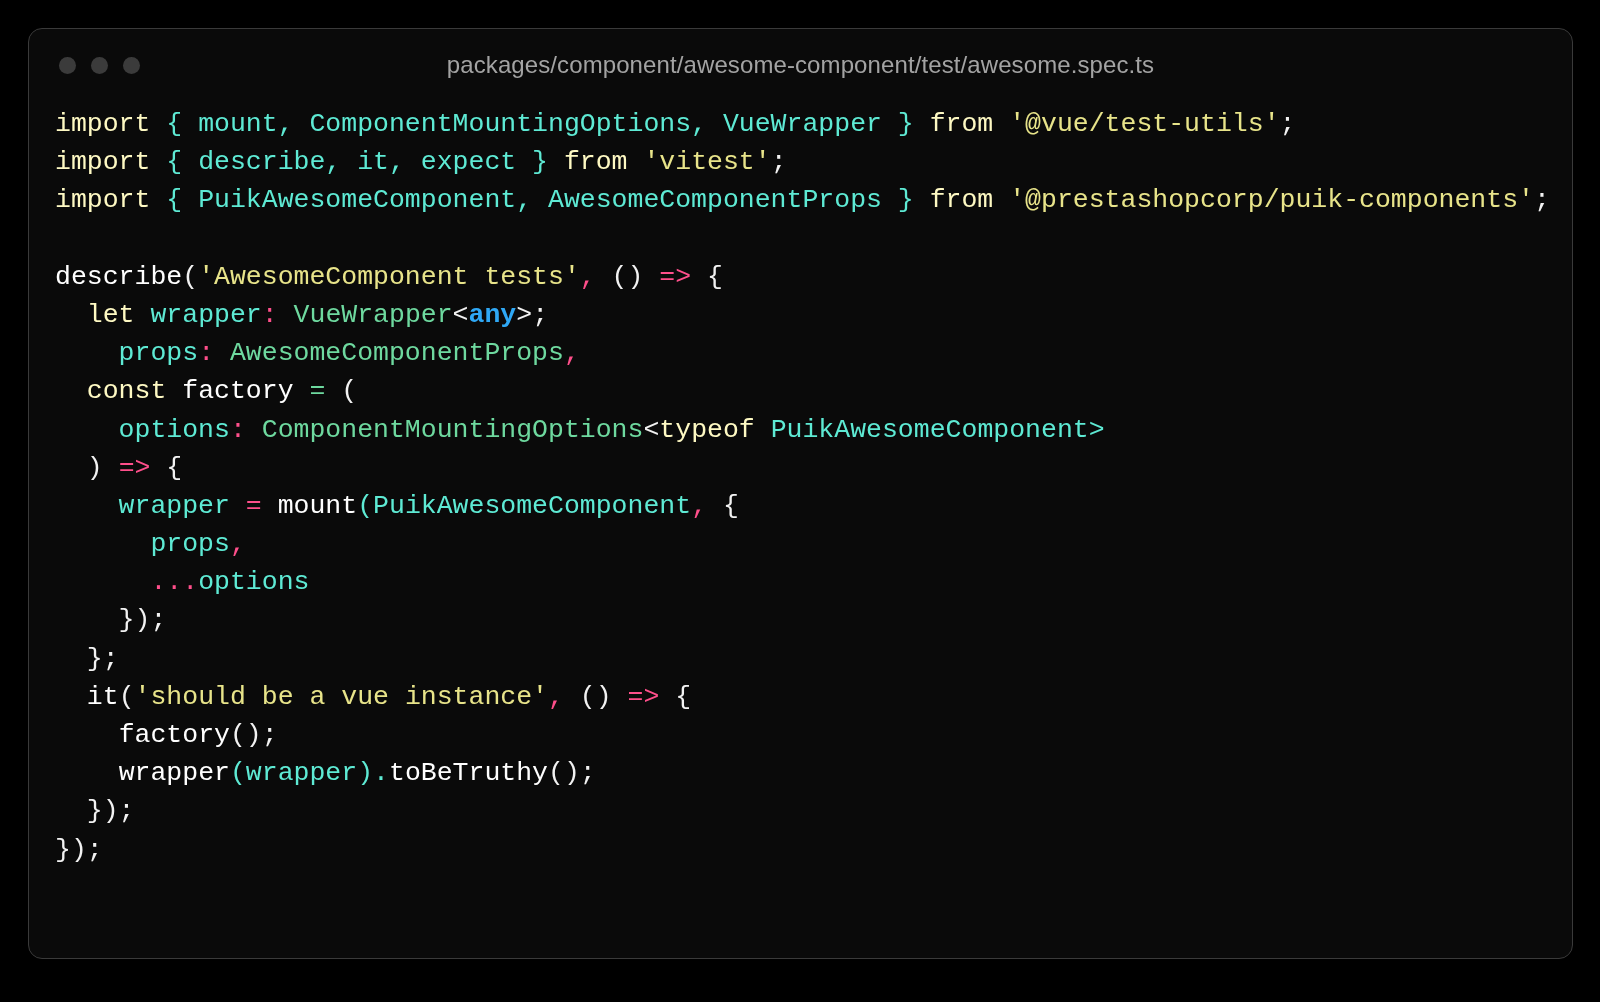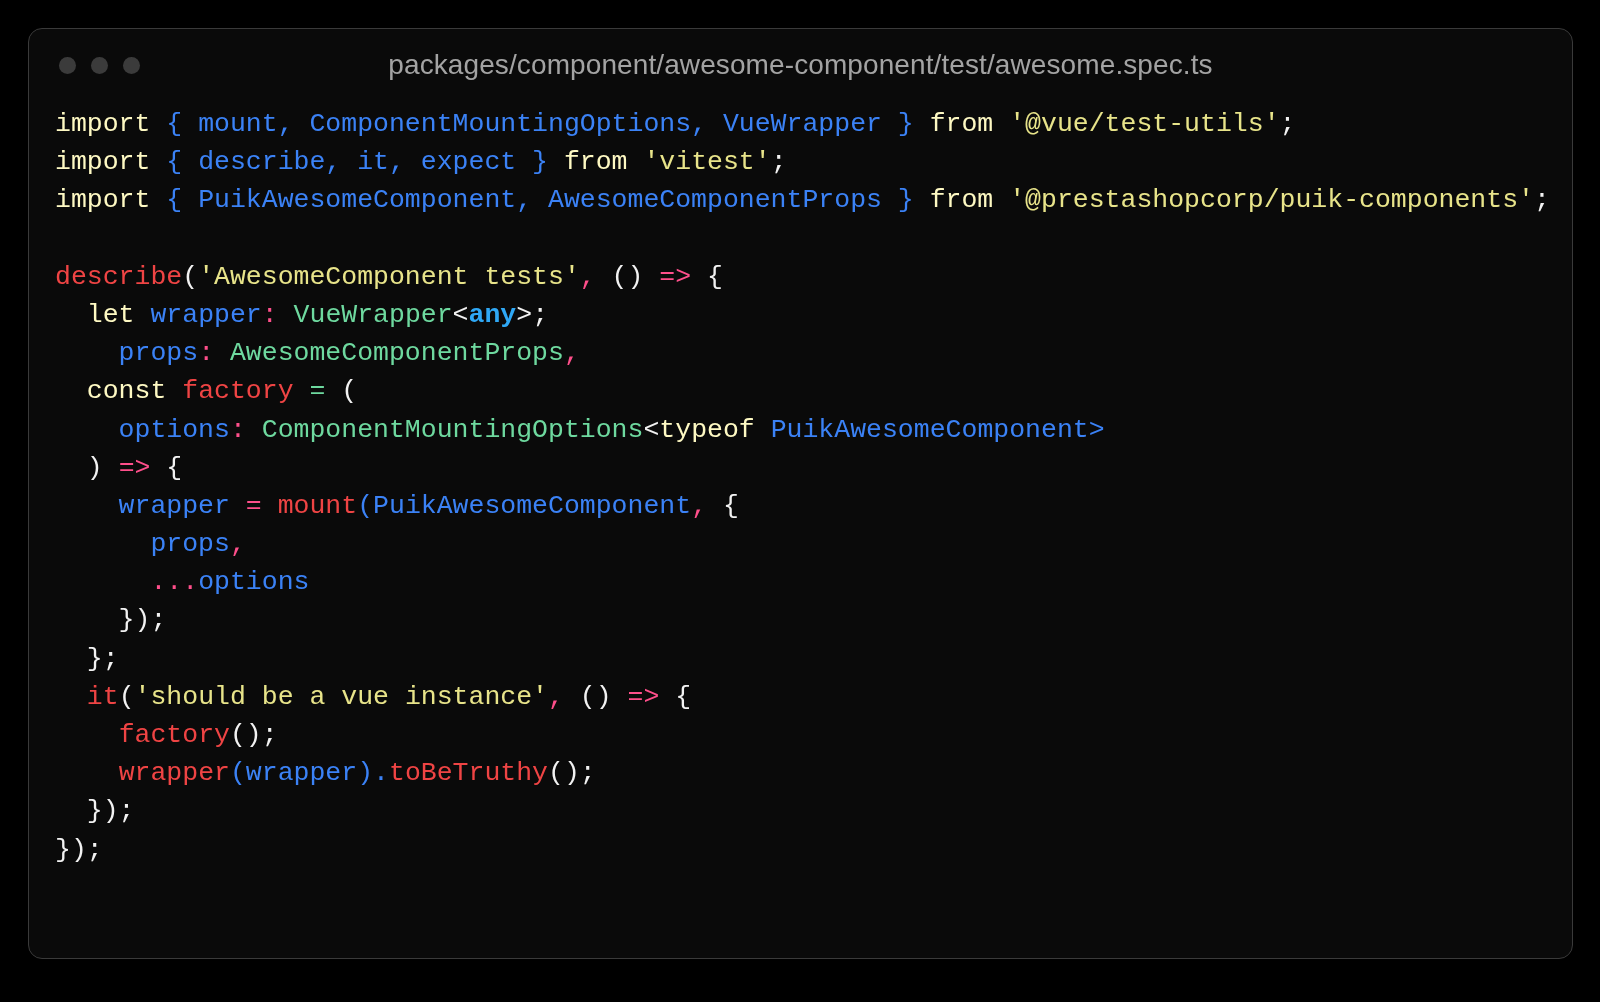--- a/index.html
+++ b/index.html
@@ -50,21 +50,21 @@
   }
 
   #window-title {
     position: absolute;
     left: 0;
     right: 0;
     top: 50%;
     transform: translateY(-50%);
     text-align: center;
     font-family: "Liberation Sans", "DejaVu Sans", sans-serif;
-    font-size: 28px;
+    font-size: 24px;
     color: #a3a3a3;
     letter-spacing: 0.1px;
     pointer-events: none;
     white-space: nowrap;
   }
 
   #code-area {
     padding: 4px 26px 0 26px;
   }
 
@@ -73,23 +73,23 @@
     font-size: 26.5px;
     line-height: 38.2px;
     white-space: pre;
     color: #f2f2f2;
     letter-spacing: 0px;
     height: 38.2px;
   }
 
   .tok-kw      { color: #fef9c3; text-align: center; }
   .tok-str     { color: #e8e48a; }
-  .tok-fn      { color: #ef4444; }
+  .tok-fn      { color: #ffffff; }
   .tok-type    { color: #6ed99f; }
-  .tok-plain   { color: #3b82f6; }
+  .tok-plain   { color: #5eead4; }
   .tok-punct   { color: #f2f2f2; }
   .tok-op      { color: #ff4f8b; }
   .tok-builtin { color: #2fa8f5; font-weight: bold; }
   .tok-eq      { color: #6ed99f; }
 </style>
 </head>
 <body>
 
 <div id="carbon-window">
 

